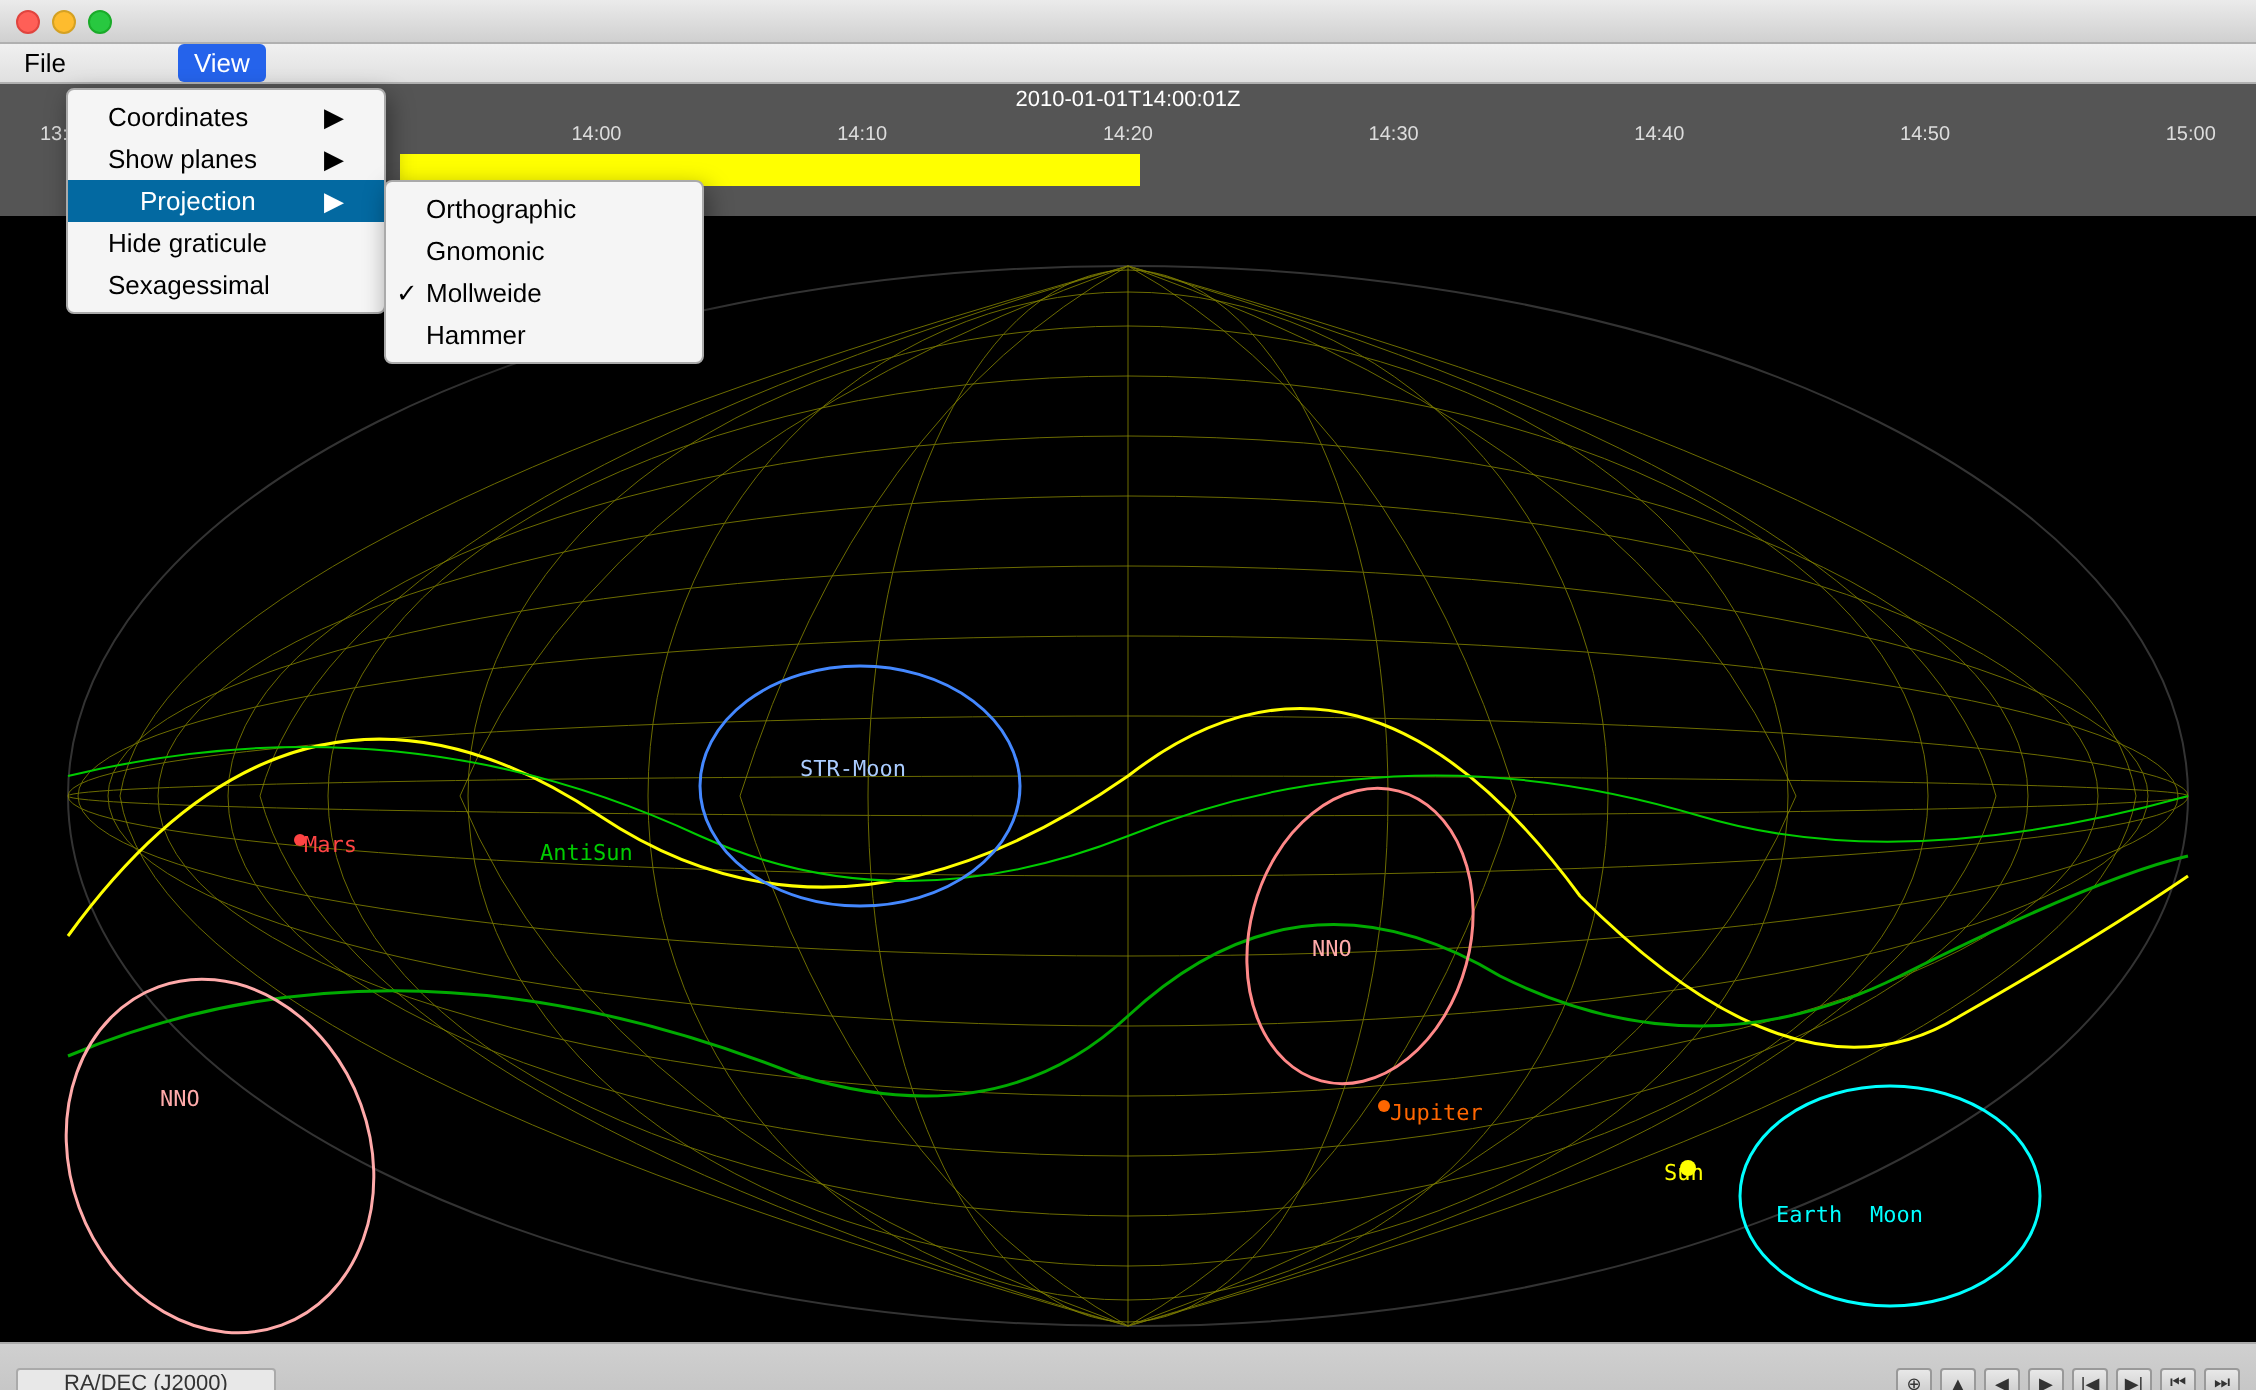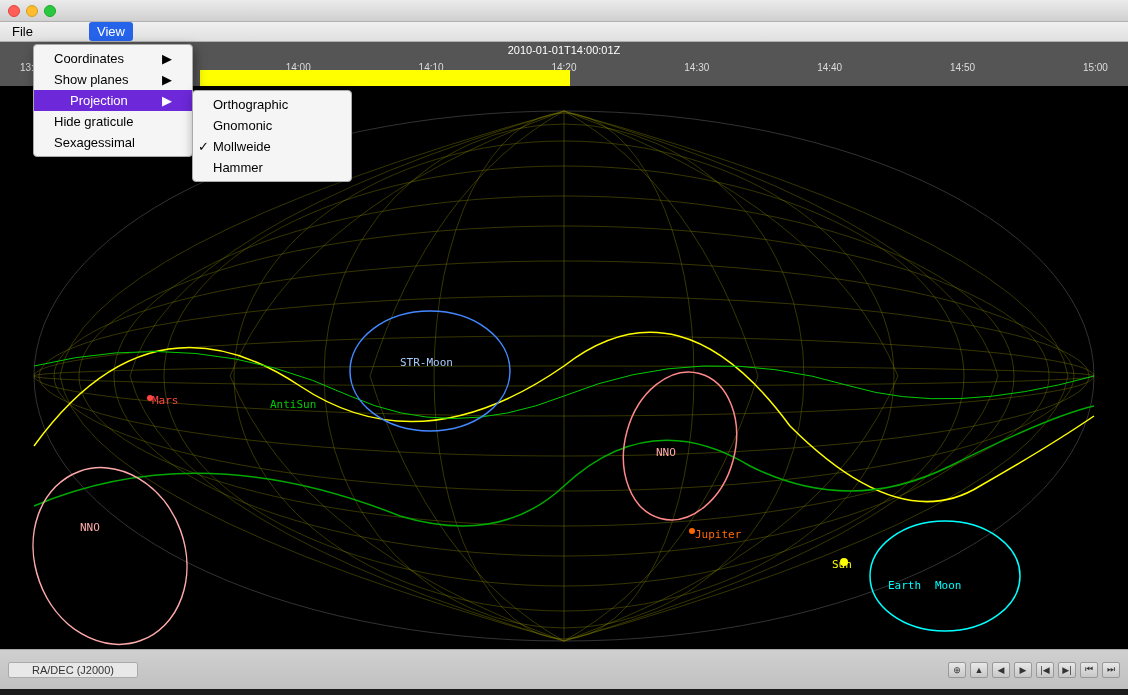--- a/index.html
+++ b/index.html
@@ -63,21 +63,21 @@
       padding: 3px 20px 3px 20px;
       cursor: pointer;
       color: #000;
       display: flex;
       align-items: center;
       justify-content: space-between;
       white-space: nowrap;
       position: relative;
     }
     .dropdown-item:hover, .dropdown-item.active {
-      background: #6d28d9;
+      background: #0369a1;
       color: white;
       padding-left: 36px;
     }
     .dropdown-item .checkmark {
       position: absolute;
       left: 5px;
     }
     .dropdown-item .arrow {
       margin-left: 10px;
     }
@@ -89,21 +89,21 @@
       border: 1px solid #aaa;
       border-radius: 4px;
       box-shadow: 2px 4px 12px rgba(0,0,0,0.4);
       min-width: 160px;
       padding: 3px 0;
       font-size: 13px;
     }
 
     
     .timeline-area {
-      height: 44px;
+      height: 66px;
       background: #555;
       position: relative;
       display: flex;
       flex-direction: column;
     }
     .timeline-timestamp {
       text-align: center;
       color: #fff;
       font-size: 11px;
       padding: 2px 0;

